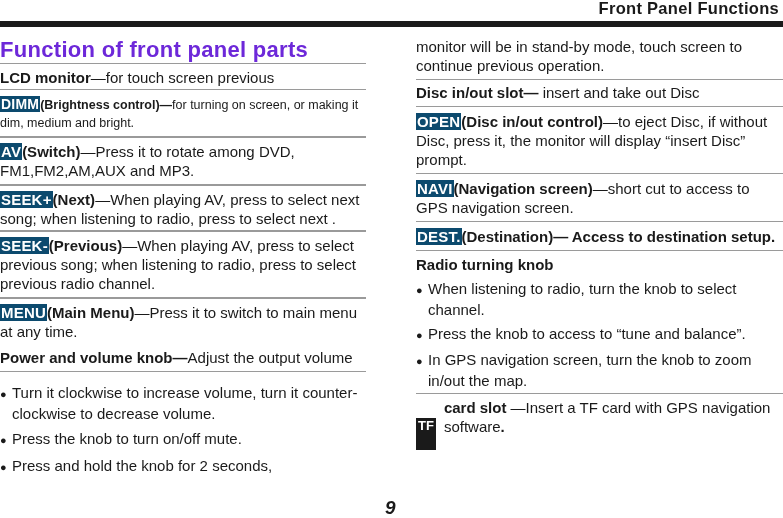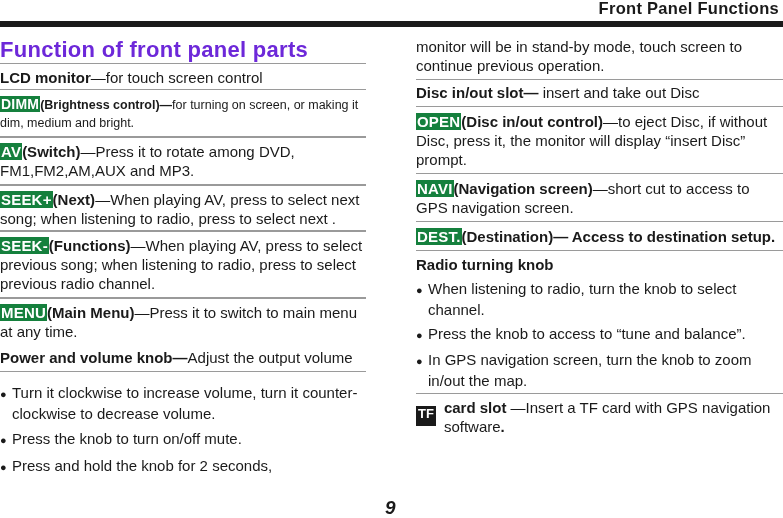--- a/index.html
+++ b/index.html
@@ -9,55 +9,55 @@
   .header-bar { position:absolute; left:0; top:21px; width:783px; height:6px; background:#1a1a1a; }
   .col { position:absolute; top:36px; }
   .left { left:0; width:366px; }
   .right { left:416px; width:367px; }
   .section-title { font-size:22px; font-weight:bold; color:#6d28d9; letter-spacing:0.3px; line-height:26px; margin-top:1px; }
   .blk { font-size:15px; line-height:19px; padding:2px 0 2px 0; }
   .rule { border-bottom:1px solid #9a9a9a; }
   .rule2 { border-bottom:2px solid #9a9a9a; }
   .small { font-size:12.5px; line-height:18px; }
   b { font-weight:bold; }
-  .tag { background:#15803d; color:#fff; font-weight:bold; padding:0 1px; letter-spacing:0.2px; }
+  .tag { background:#0c4a6e; color:#fff; font-weight:bold; padding:0 1px; letter-spacing:0.2px; }
   .tagbox { display:inline-block; background:#1a1a1a; color:#fff; font-weight:bold; font-size:13px; line-height:15px; padding:0 2px; }
   .bullet { padding-left:12px; text-indent:-12px; }
   .bullet::before { content:"●"; font-size:11px; display:inline-block; width:12px; text-indent:0; }
   .page-num { position:absolute; left:385px; top:497px; font-size:19px; font-weight:bold; font-style:italic; }
   .tf-row { display:flex; }
   .tf-row .tfinner { padding-left:0; }
 </style>
 </head>
 <body>
 
 <div class="header-title">Front Panel Functions</div>
 <div class="header-bar"></div>
 
 <div class="col left">
   <div class="section-title rule">Function of front panel parts</div>
 
   <div class="blk rule" style="padding-top:4px;">
-    <b>LCD monitor</b><span>—for touch screen control</span>
+    <b>LCD monitor</b><span>—for touch screen previous</span>
   </div>
 
   <div class="blk rule2 small" style="padding-top:5px;padding-bottom:4px;">
     <span class="tag" style="font-size:14px;">DIMM</span><b>(Brightness control)—</b><span>for turning on screen, or making it dim, medium and bright.</span>
   </div>
 
   <div class="blk rule2" style="padding-top:4px;padding-bottom:4px;">
     <span class="tag">AV</span><b>(Switch)</b><span>—Press it to rotate among DVD, FM1,FM2,AM,AUX and MP3.</span>
   </div>
 
   <div class="blk rule2" style="padding-top:4px;">
     <span class="tag">SEEK+</span><b>(Next)</b><span>—When playing AV, press to select next song; when listening to radio, press to select next .</span>
   </div>
 
   <div class="blk rule2" style="padding-top:4px;padding-bottom:4px;">
-    <span class="tag">SEEK-</span><b>(Functions)</b><span>—When playing AV, press to select previous song; when listening to radio, press to select  previous radio channel.</span>
+    <span class="tag">SEEK-</span><b>(Previous)</b><span>—When playing AV, press to select previous song; when listening to radio, press to select  previous radio channel.</span>
   </div>
 
   <div class="blk" style="padding-top:4px;">
     <span class="tag">MENU</span><b>(Main Menu)</b><span>—Press it to switch to main menu at any time.</span>
   </div>
 
   <div class="blk rule" style="padding-top:5px;padding-bottom:4px;">
     <b>Power and volume knob—</b><span>Adjust the output volume</span>
   </div>
 
@@ -88,20 +88,20 @@
 
   <div class="blk" style="padding-top:4px;">
     <b>Radio turning knob</b>
   </div>
 
   <div class="blk bullet" style="padding-top:3px;">When listening to radio, turn the knob to select channel.</div>
   <div class="blk bullet" style="padding-top:3px;">Press the knob to access to “tune and balance”.</div>
   <div class="blk bullet rule" style="padding-top:3px;padding-bottom:3px;">In GPS navigation screen, turn the knob to zoom in/out the map.</div>
 
   <div class="blk tf-row" style="padding-top:4px;">
-    <span class="tagbox" style="margin-right:8px;margin-top:8px;height:20px;">TF</span>
+    <span class="tagbox" style="margin-right:8px;margin-top:20px;height:32px;">TF</span>
     <span class="tfinner">
       <b>card slot</b><span> —Insert a TF card with GPS navigation  software</span><b>.</b>
     </span>
   </div>
 </div>
 
 <div class="page-num">9</div>
 
 </body></html>

